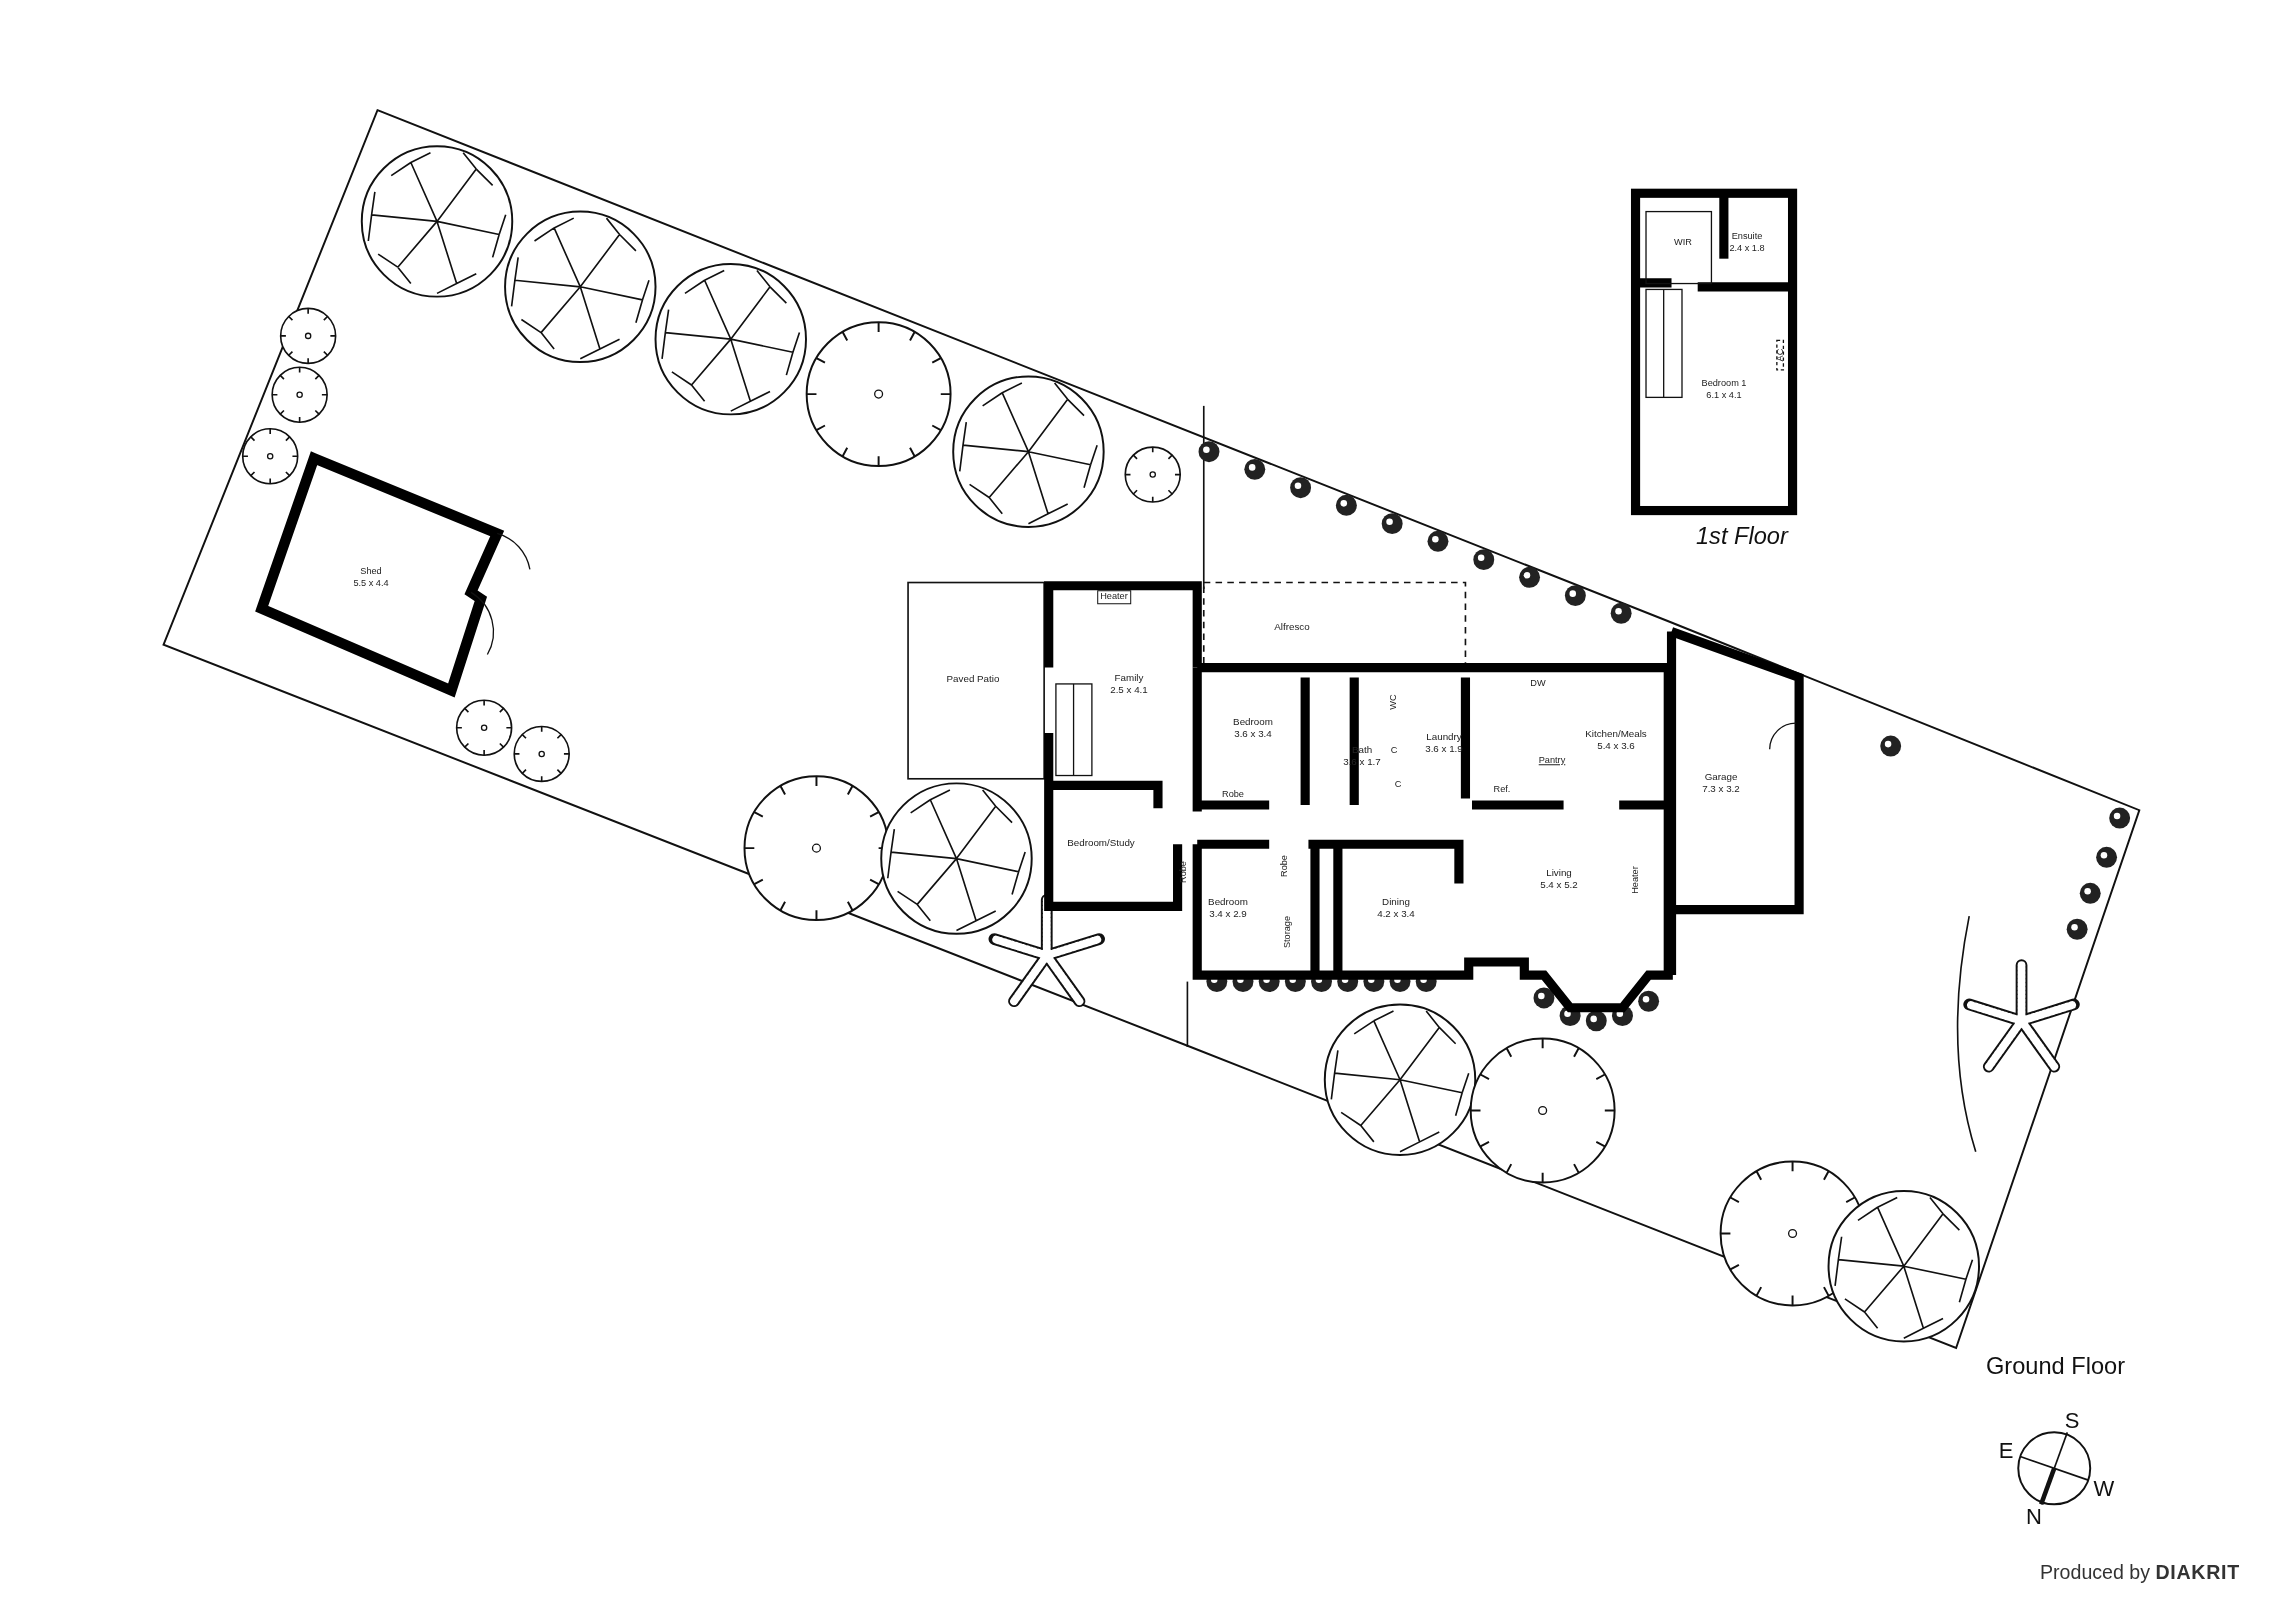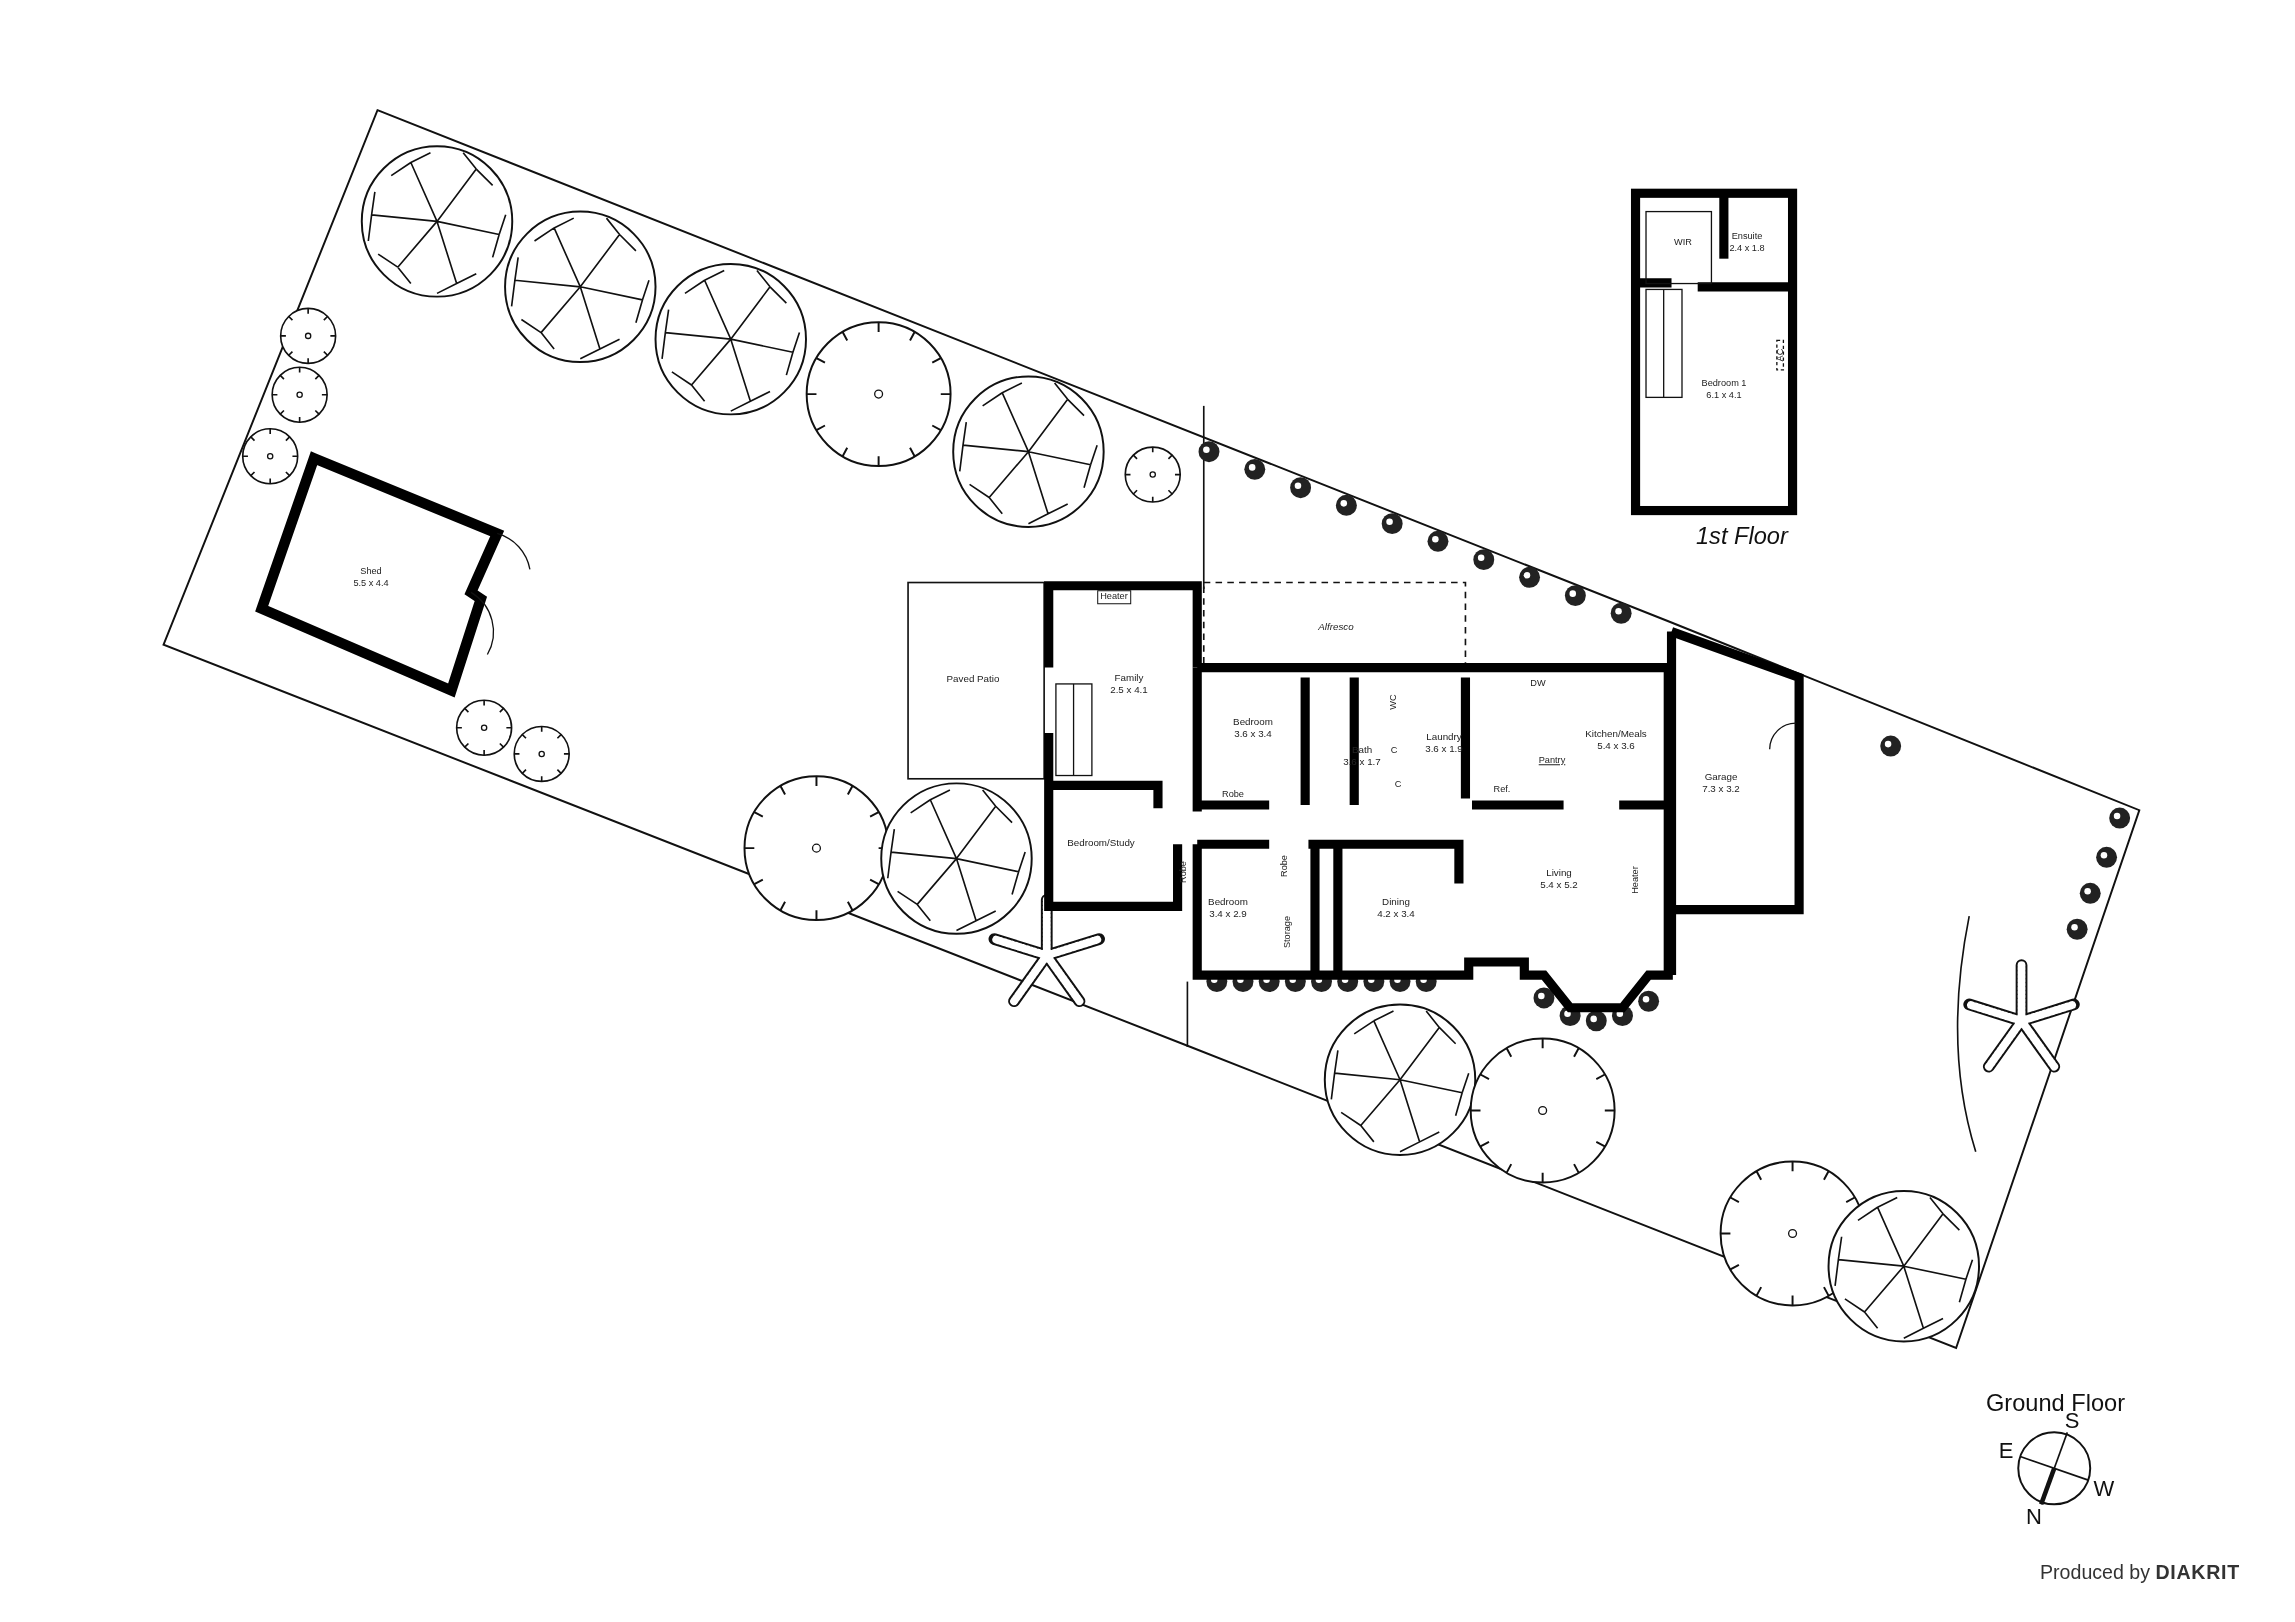--- a/index.html
+++ b/index.html
@@ -170,21 +170,21 @@
   <span class="name">Shed</span>
     <span class="dim">5.5 x 4.4</span>
 </div>
 <div class="lbl room" style="left:973px;top:679px;">
   <span class="name">Paved Patio</span>
 </div>
 <div class="lbl room" style="left:1129px;top:684px;">
   <span class="name">Family</span>
     <span class="dim">2.5 x 4.1</span>
 </div>
-<div class="lbl room" style="left:1336px;top:627px;font-style:italic;">
+<div class="lbl room" style="left:1292px;top:627px;">
   <span class="name">Alfresco</span>
 </div>
 <div class="lbl room" style="left:1253px;top:728px;">
   <span class="name">Bedroom</span>
     <span class="dim">3.6 x 3.4</span>
 </div>
 <div class="lbl room" style="left:1362px;top:756px;">
   <span class="name">Bath</span>
     <span class="dim">3.6 x 1.7</span>
 </div>
@@ -236,21 +236,21 @@
   <span class="name">Ensuite</span>
     <span class="dim">2.4 x 1.8</span>
 </div>
 <div class="lbl room small" style="left:1724px;top:389px;text-align:center;">
   <span class="name">Bedroom 1</span>
     <span class="dim">6.1 x 4.1</span>
 </div>
 <div class="lbl small vert" style="left:1781px;top:355px;">AC</div>
 
 <div class="floor-title" style="left:1696px;top:523px;font-style:italic;">1st Floor</div>
-<div class="floor-title" style="left:1986px;top:1390px;">Ground Floor</div>
+<div class="floor-title" style="left:1986px;top:1353px;">Ground Floor</div>
 
 <div class="compass-letter" style="left:2072px;top:1421px;">S</div>
 <div class="compass-letter" style="left:2006px;top:1451px;">E</div>
 <div class="compass-letter" style="left:2104px;top:1489px;">W</div>
 <div class="compass-letter" style="left:2034px;top:1517px;">N</div>
 
 <div class="credit" style="left:2040px;top:1561px;">
   <span>Produced by</span>
   <b>DIAKRIT</b>
 </div>

